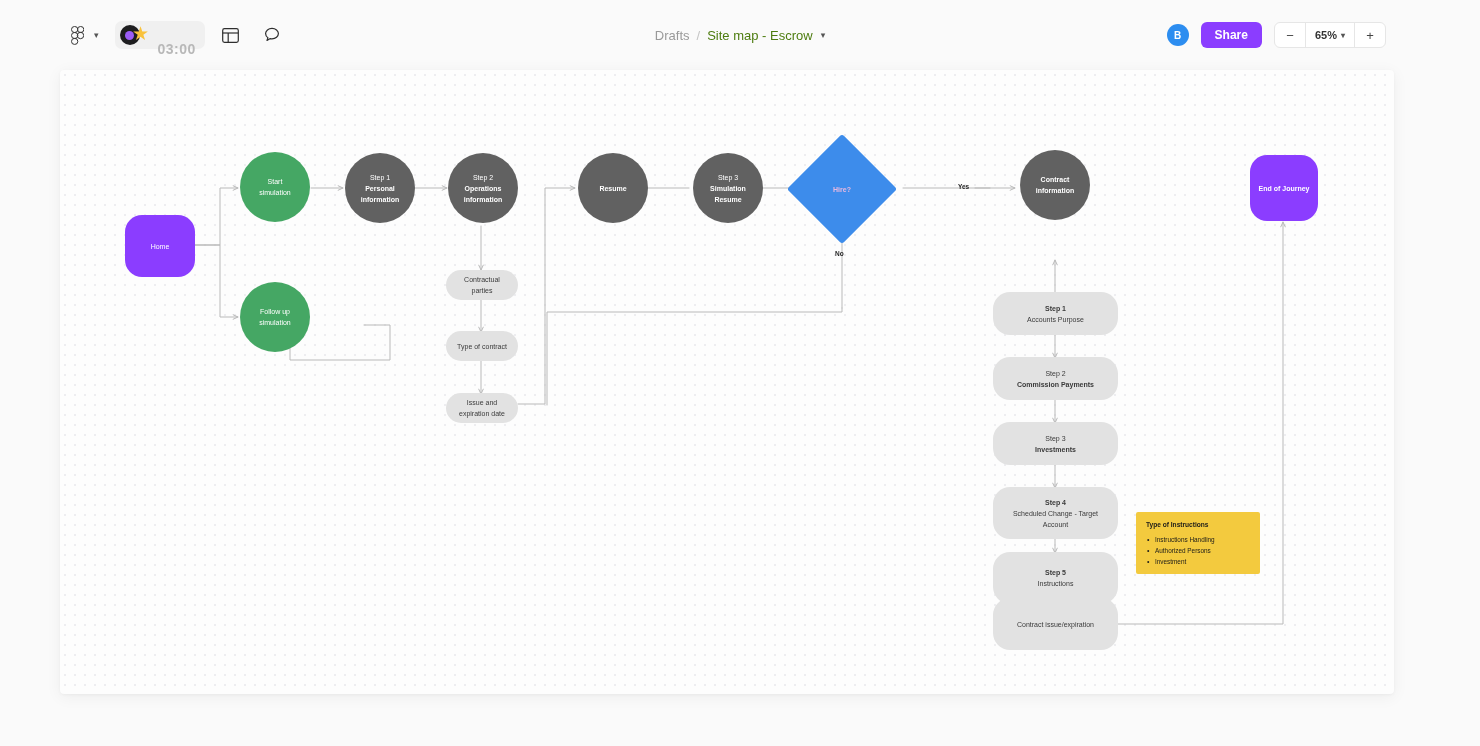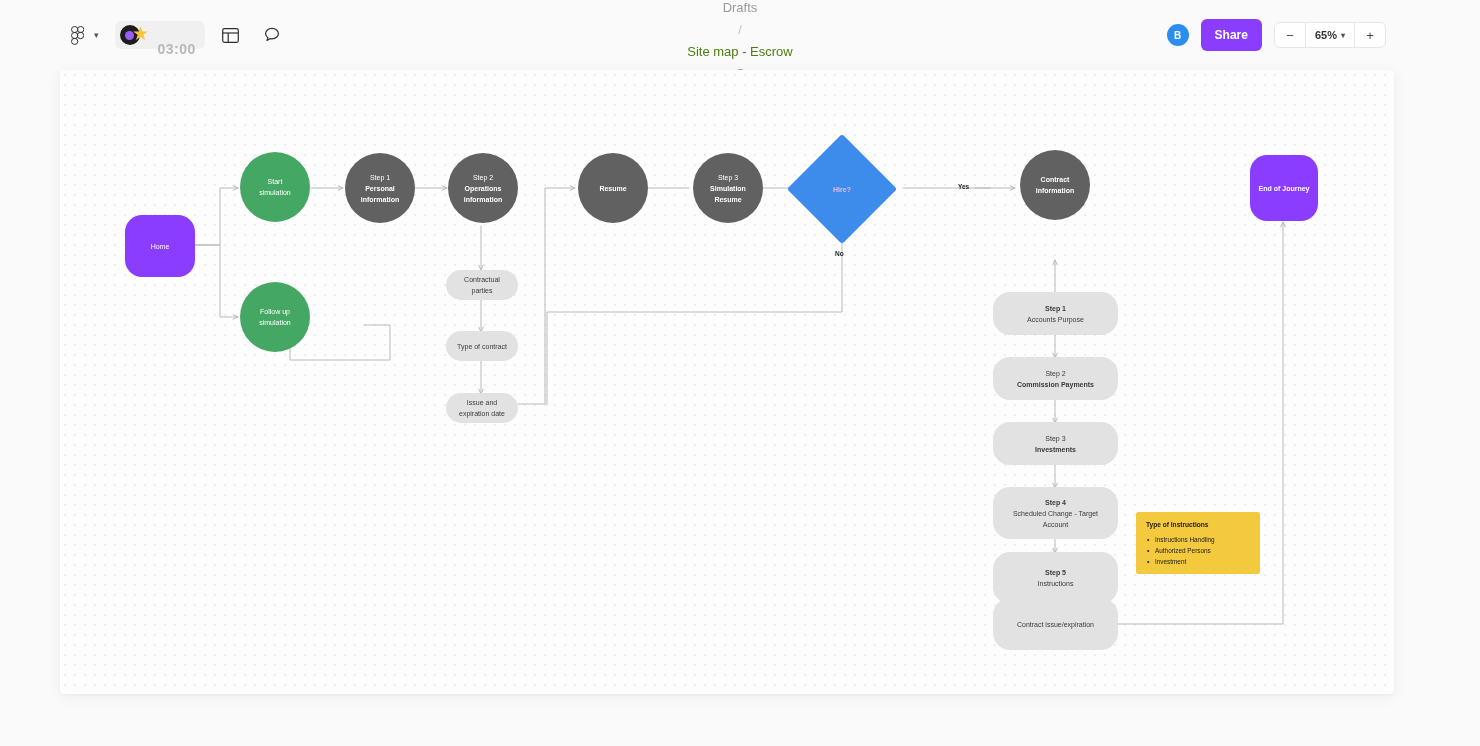--- a/index.html
+++ b/index.html
@@ -37,38 +37,37 @@
     color: #f9c23c; font-size: 19px; line-height: 20px; text-align: center;
   }
   .timer-text { font-size: 14px; font-weight: bold; color: #b8b8b8; letter-spacing: 0.5px; margin-top: 28px; }
   .tb-icon-btn {
     width: 30px; height: 30px; margin-left: 9px;
     display: flex; align-items: center; justify-content: center; cursor: pointer;
   }
 
   .tb-center {
     position: absolute; left: 0; top: 0; width: 1480px; height: 70px;
-    display: flex; align-items: center; justify-content: flex-start; gap: 7px;
+    display: flex; align-items: center; justify-content: center; gap: 7px;
     pointer-events: none;
-    flex-direction: column;
   }
   .bc-drafts { font-size: 13px; color: #999; pointer-events: auto; cursor: pointer; }
   .bc-sep { font-size: 13px; color: #c4c4c4; }
   .bc-title { font-size: 13px; color: #4d7c0f; pointer-events: auto; cursor: pointer; }
   .bc-chev { font-size: 9px; color: #555; margin-left: 1px; pointer-events: auto; cursor: pointer; }
 
   .tb-right { position: absolute; right: 94px; top: 0; height: 70px; display: flex; align-items: center; gap: 12px; }
   .avatar {
     width: 22px; height: 22px; border-radius: 50%;
     background: #2c8df0; color: #fff; font-size: 10px; font-weight: bold;
     display: flex; align-items: center; justify-content: center; cursor: pointer;
   }
   .share-btn {
     background: #8b3dff; color: #fff; font-size: 12px; font-weight: bold;
-    border-radius: 6px; height: 32px; padding: 0 14px;
+    border-radius: 6px; height: 26px; padding: 0 14px;
     display: flex; align-items: center; justify-content: center; cursor: pointer;
   }
   .zoom-group {
     display: flex; align-items: center; height: 26px;
     border: 1px solid #e6e6e6; border-radius: 6px; background: #fff; overflow: hidden;
   }
   .zoom-btn { width: 30px; height: 26px; display: flex; align-items: center; justify-content: center; font-size: 13px; color: #444; cursor: pointer; }
   .zoom-sep { width: 1px; height: 26px; background: #e6e6e6; }
   .zoom-val { display: flex; align-items: center; gap: 4px; padding: 0 9px; height: 26px; font-size: 11px; font-weight: bold; color: #333; cursor: pointer; }
 

